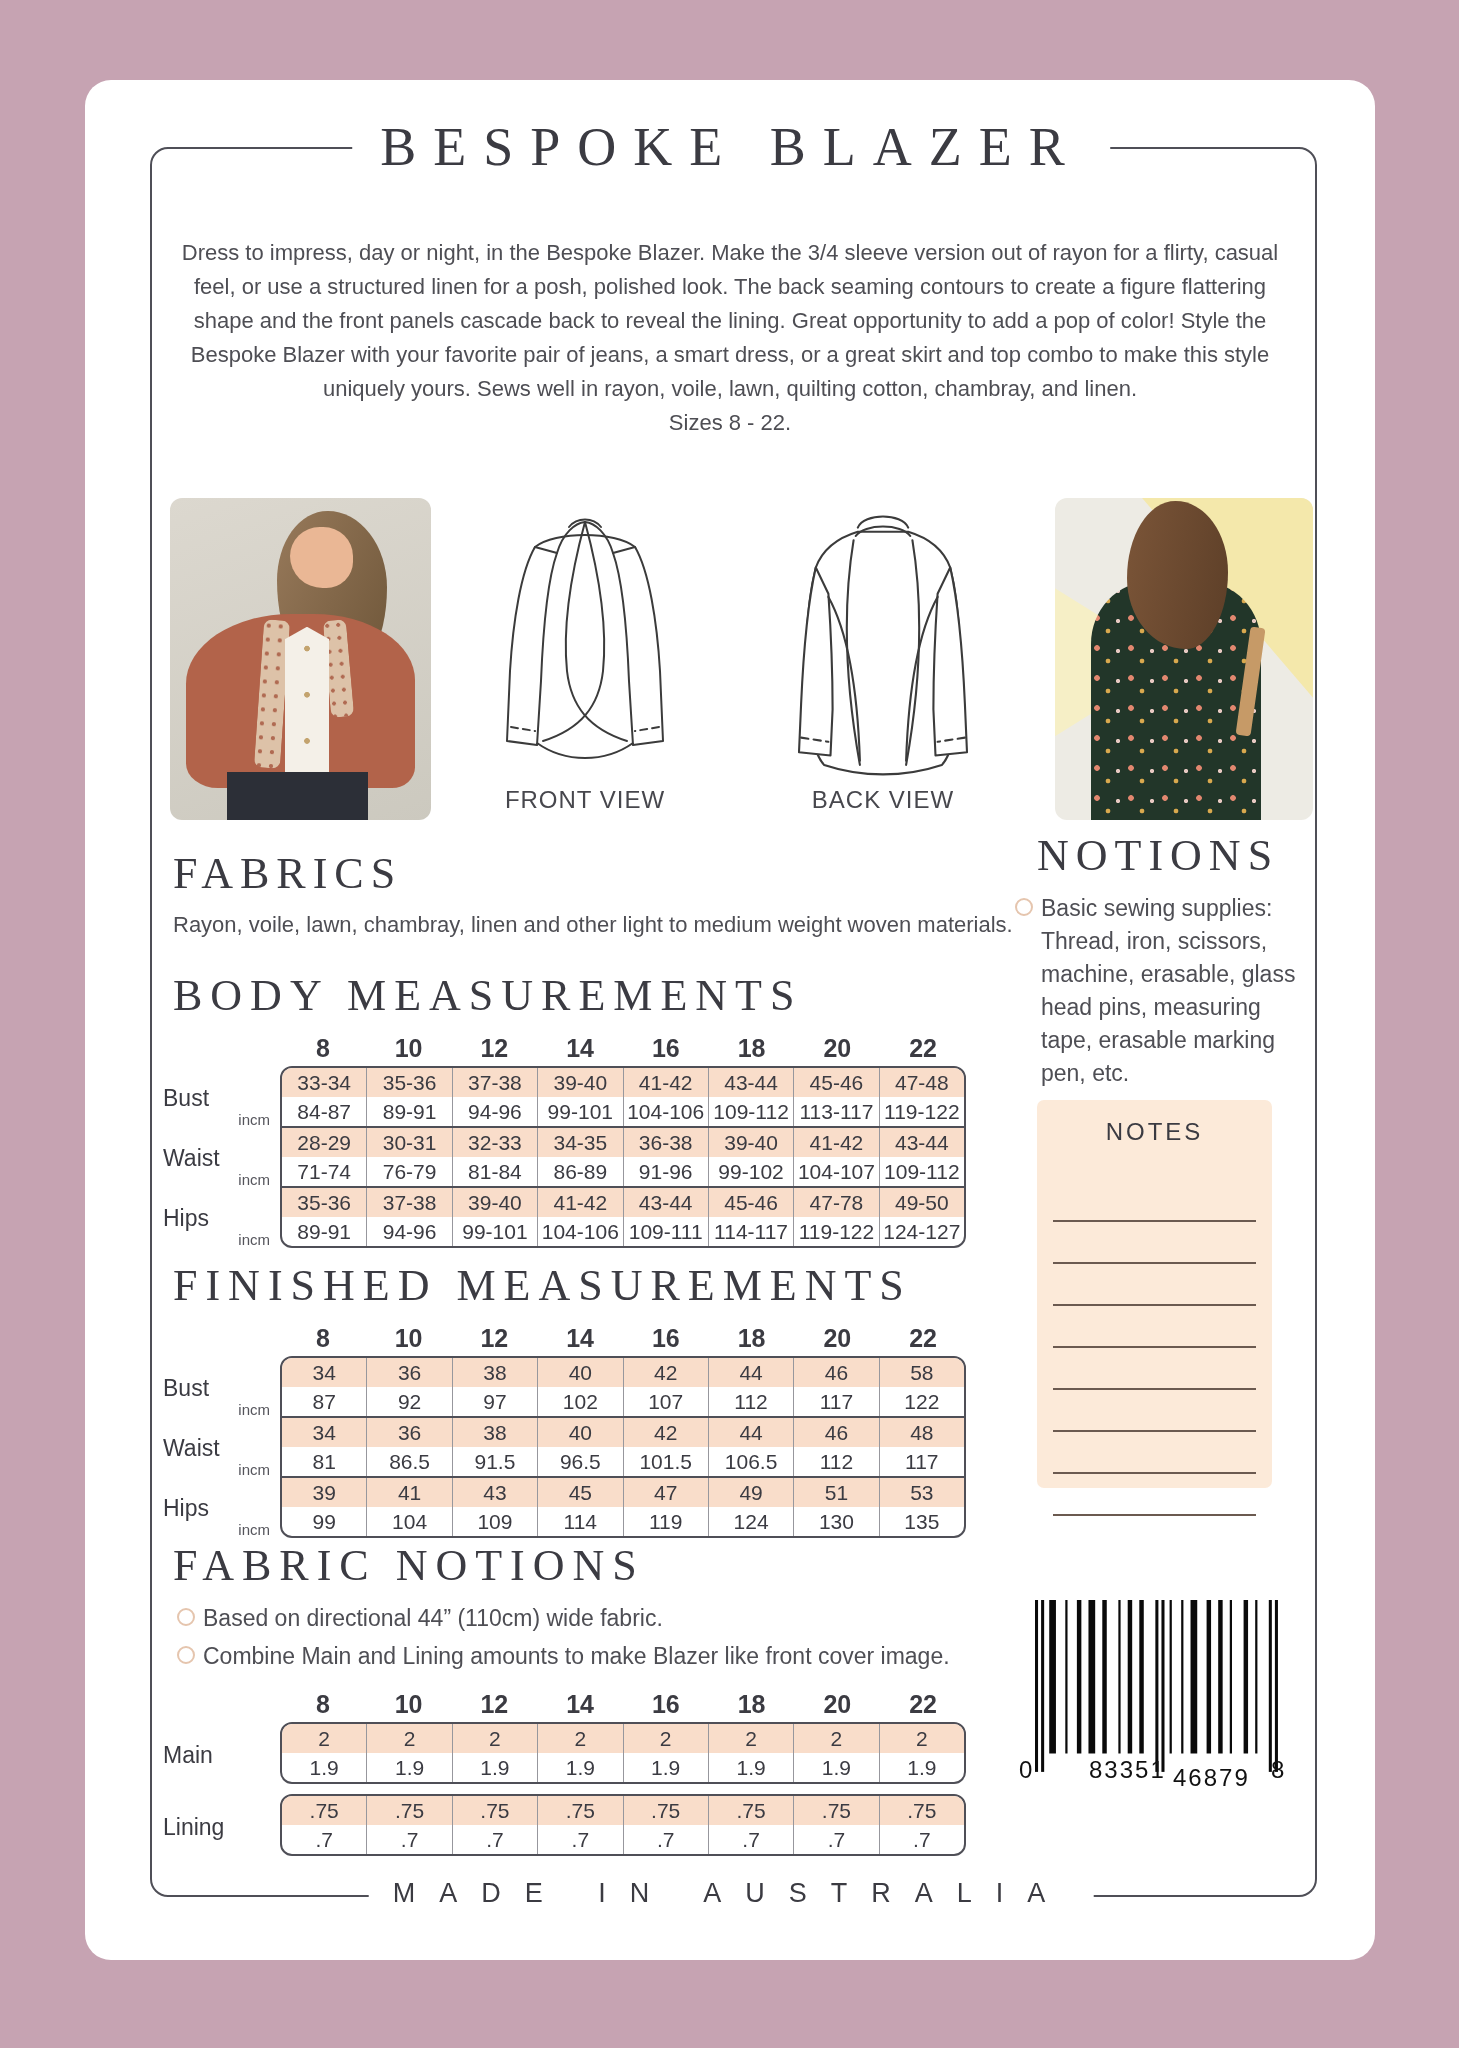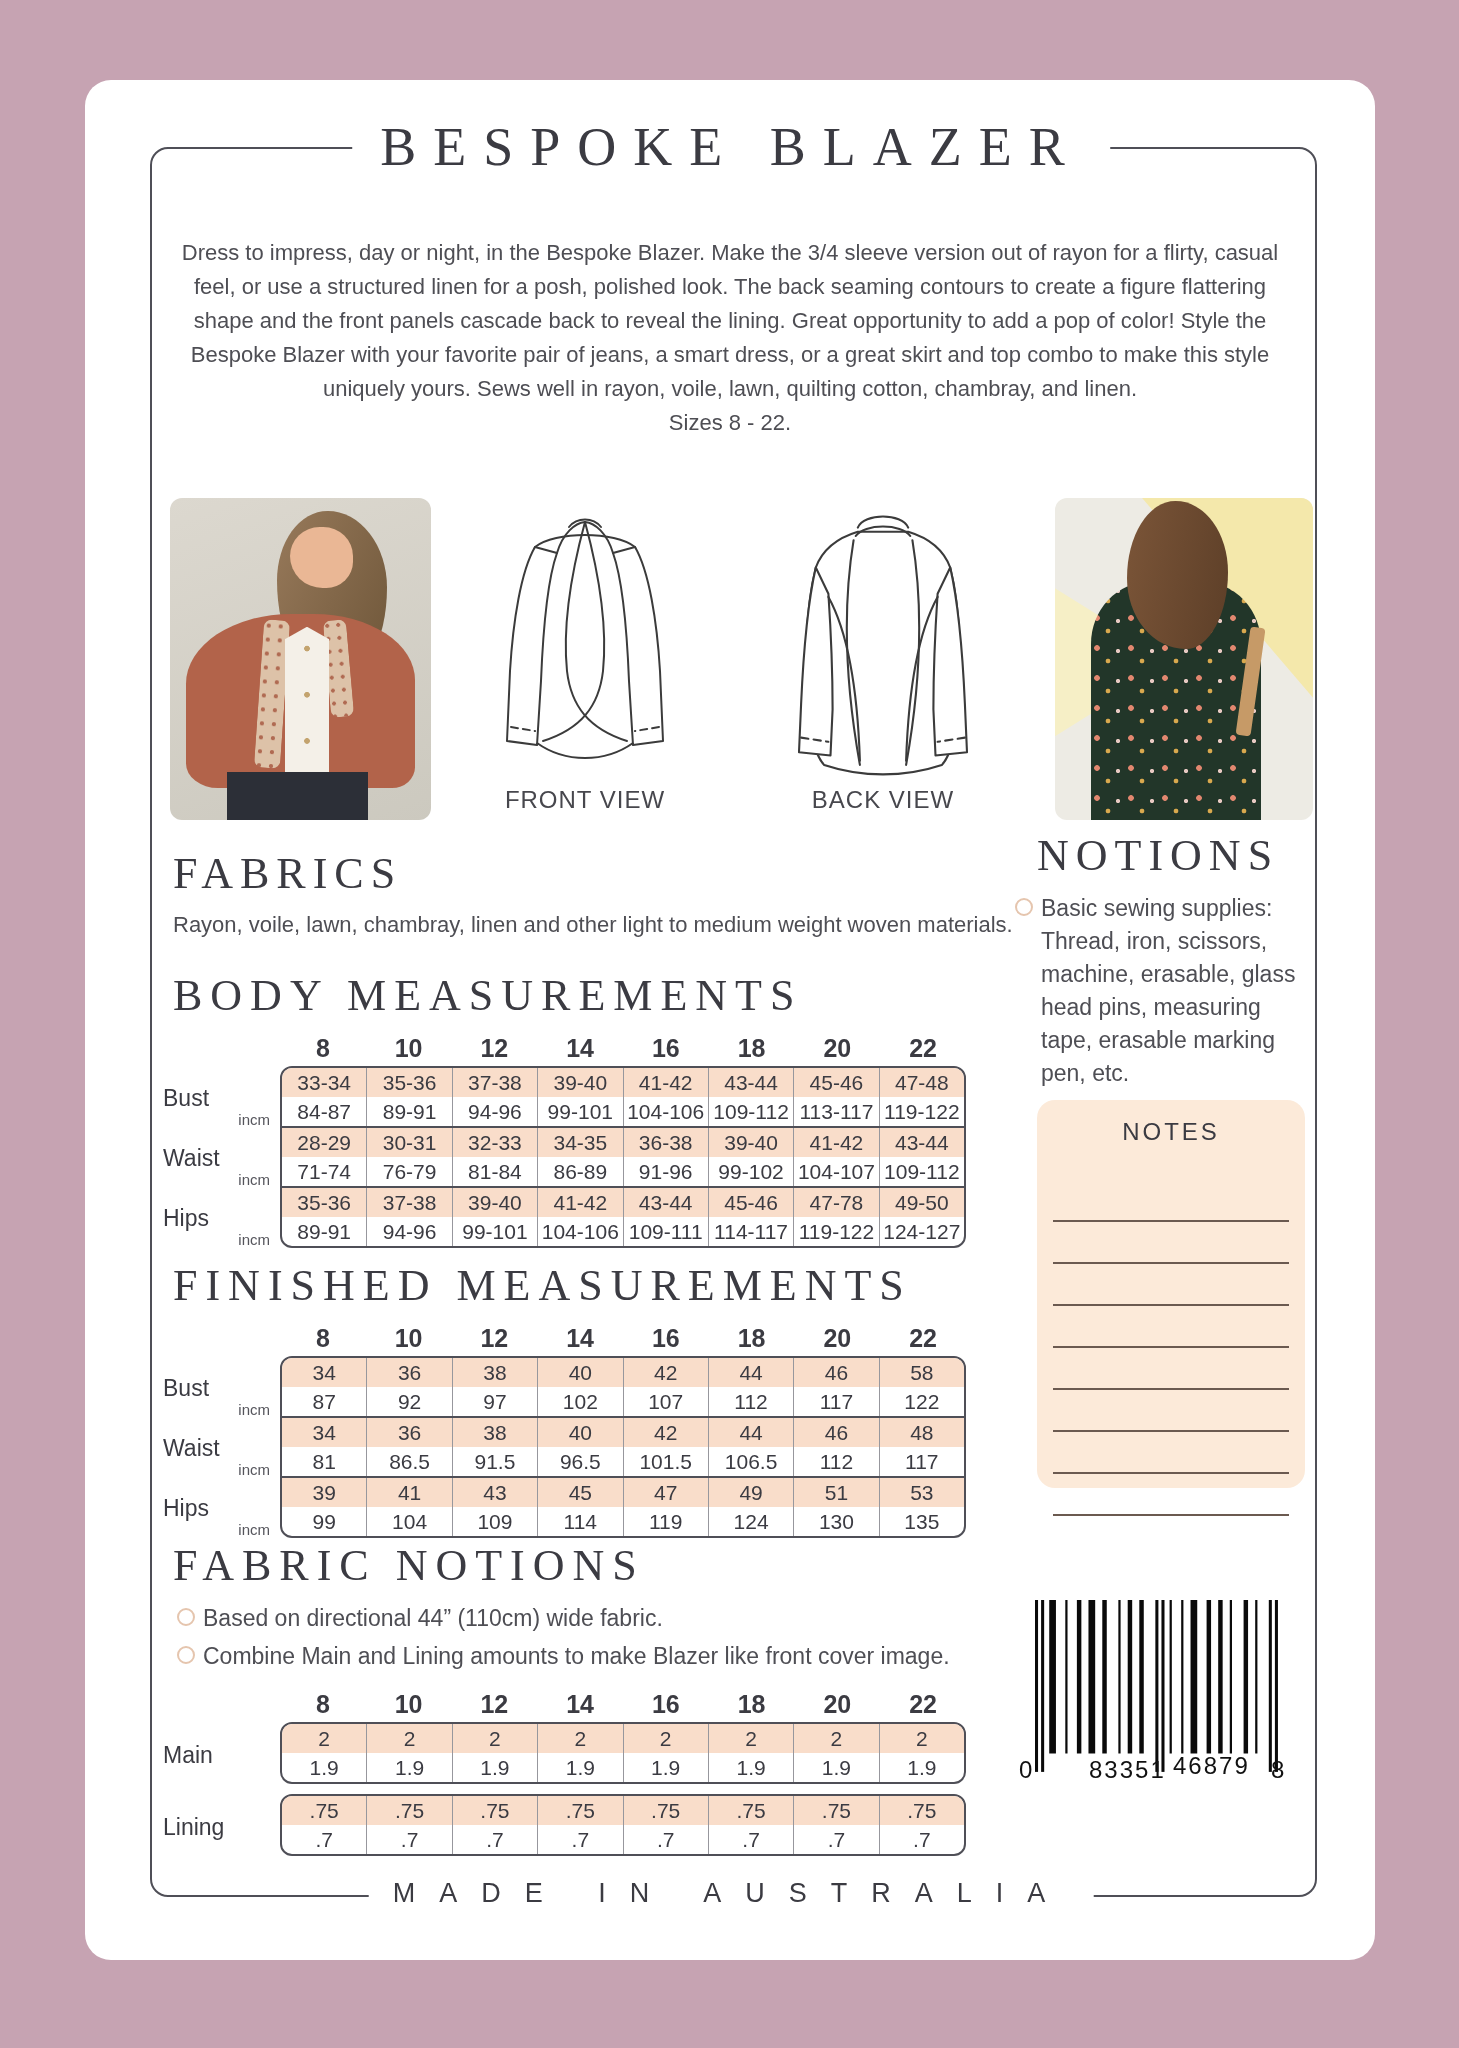--- a/index.html
+++ b/index.html
@@ -82,32 +82,32 @@
   .tbox{border:2px solid var(--border);border-radius:12px;overflow:hidden;background:#fff;}
   .tgroup{border-top:2px solid var(--border);}
   .tbox .tgroup:first-child{border-top:none;}
   .trow{display:flex;height:29px;}
   .trow.peach{background:var(--peach);}
   .trow span{flex:1;text-align:center;font-size:21px;line-height:29px;border-left:1px solid var(--sep);overflow:hidden;}
   .trow span:first-child{border-left:none;}
   .split .glab{height:62px;margin-bottom:10px;align-items:center;}
   .split .tbox{margin-bottom:10px;}
 
-  .notesbox{position:absolute;left:952px;top:1020px;width:268px;height:388px;background:var(--notes-bg);border-radius:18px;}
+  .notesbox{position:absolute;left:952px;top:1020px;width:235px;height:388px;background:var(--notes-bg);border-radius:7px;}
   .notestitle{text-align:center;padding-top:18px;font-size:24px;letter-spacing:3px;color:var(--ink);}
   .noteslines{position:absolute;left:16px;right:16px;top:80px;}
   .nline{height:0;border-bottom:2px solid #6b5a50;margin-top:40px;}
 
   .barcode{position:absolute;left:950px;top:1520px;width:246px;height:206px;}
   .barcode svg{width:100%;height:176px;fill:#0a0a0a;}
   .bcnums{position:absolute;left:0;right:0;top:152px;height:30px;font-size:24px;color:#111;}
   .bcnums span{position:absolute;}
   .bc0{left:-16px;top:4px;}
   .bcg1{left:54px;top:4px;letter-spacing:2px;}
-  .bcg2{left:138px;top:0;letter-spacing:2px;}
+  .bcg2{left:138px;top:12px;letter-spacing:2px;}
   .bc8{left:236px;top:4px;}
 
   .footer{position:absolute;left:646px;top:1813px;transform:translate(-50%,-50%);background:#fff;padding:0 24px;
           font-size:27px;letter-spacing:24px;color:var(--ink);white-space:nowrap;}
 </style>
 </head>
 <body>
 
 <div class="canvas">
   <div class="card">

